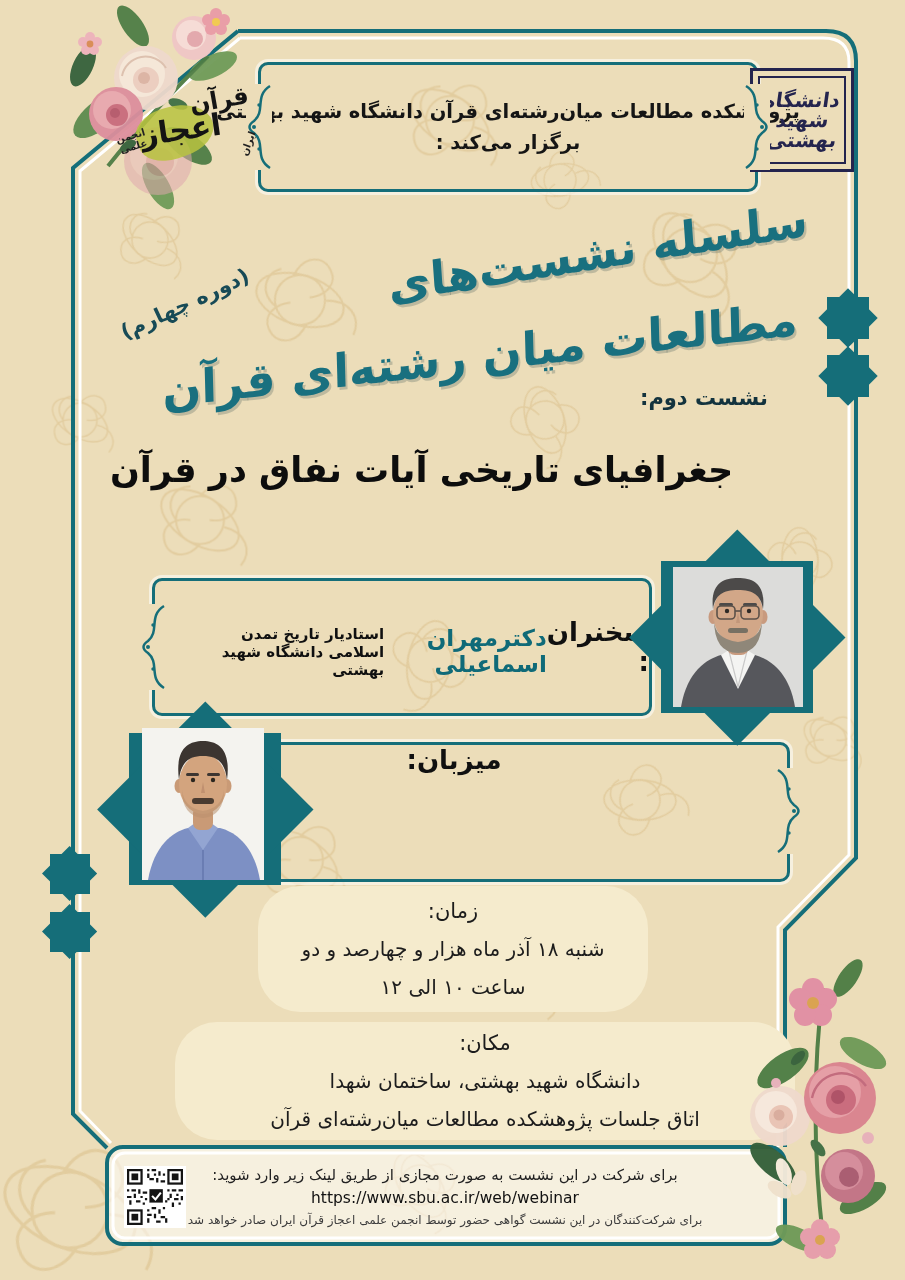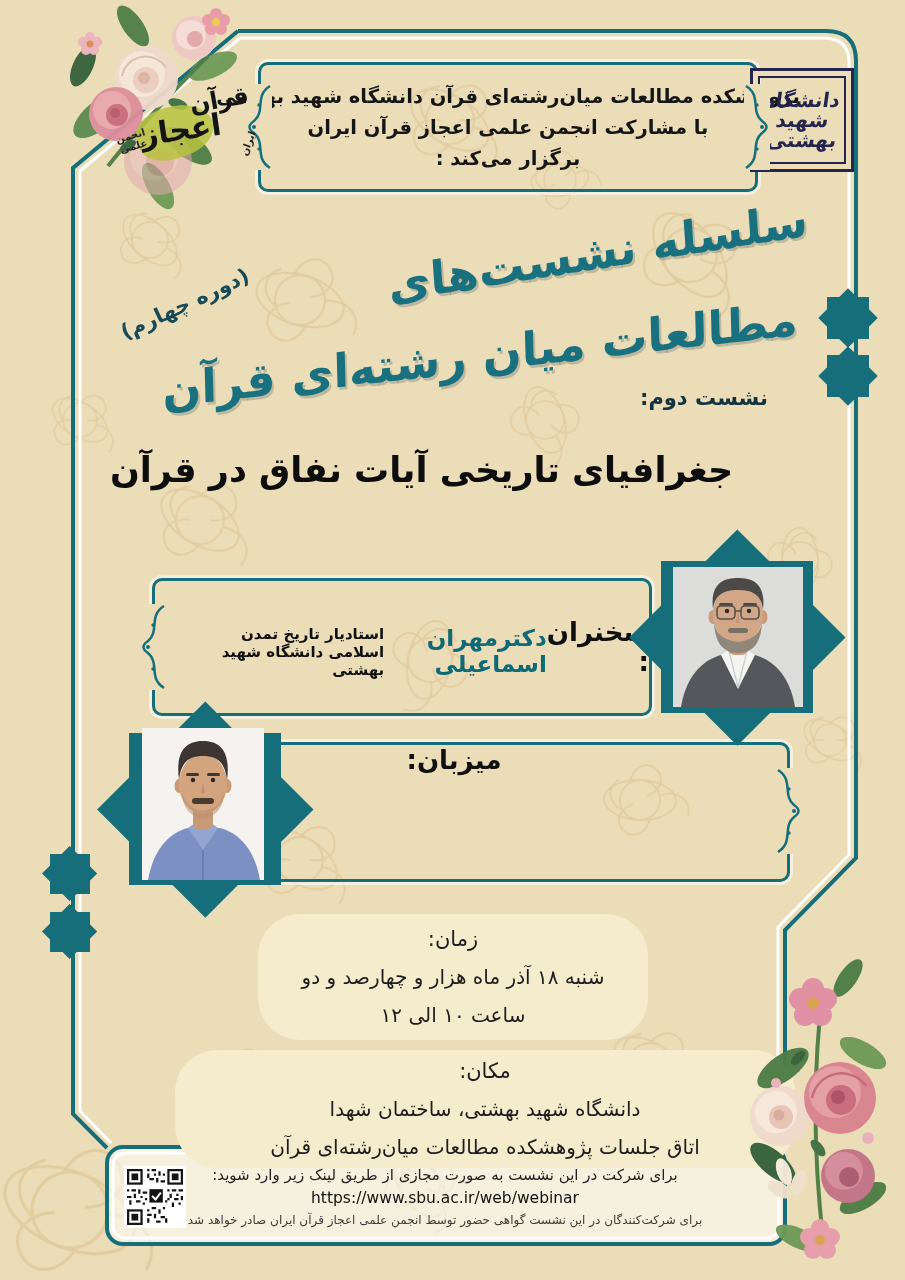--- a/index.html
+++ b/index.html
@@ -117,21 +117,20 @@
   #star-l2{left:42px;top:904px;width:56px;height:56px;z-index:2;}
 
   #speaker-photo{left:673px;top:567px;width:130px;height:140px;z-index:4;}
   #host-photo{left:142px;top:728px;width:122px;height:152px;z-index:4;}
 
   
   .info-box{
     background:var(--cream);border-radius:42px;z-index:2;
     display:flex;flex-direction:column;align-items:center;justify-content:center;
     color:#1c1c1c;
-    margin-top:28px;
   }
   #time-box{left:258px;top:886px;width:390px;height:126px;}
   #location-box{left:175px;top:1022px;width:620px;height:118px;}
   .info-box .h{font-size:21px;line-height:38px;}
   .info-box .t{font-size:20px;line-height:38px;white-space:nowrap;}
 
   
   #footer-content{
     left:115px;top:1152px;width:660px;height:88px;z-index:4;
     display:flex;flex-direction:column;align-items:center;justify-content:center;
@@ -198,21 +197,20 @@
 <div id="assoc-logo" class="abs">
   <div id="assoc-blob" class="abs"></div>
   <div id="assoc-main-top" class="abs">قرآن</div>
   <div id="assoc-main" class="abs">اعجاز</div>
   <div id="assoc-small-top" class="abs">انجمن علمی</div>
   <div id="assoc-small-side" class="abs">ایران</div>
 </div>
 
 <div id="top-box" class="abs">
   <div class="l">پژوهشکده مطالعات میان‌رشته‌ای قرآن دانشگاه شهید بهشتی</div>
-  <div class="l">با مشارکت انجمن علمی اعجاز قرآن ایران</div>
   <div class="l">برگزار می‌کند :</div>
 </div>
 <div id="tb-br-l" class="bracket">
   <svg viewBox="0 0 26 86">
       <path d="M24 2 C8 12 20 27 8 37 C2 41 2 45 8 49 C20 59 8 74 24 84" fill="none" stroke="#156e79" stroke-width="2.5"></path>
       <circle cx="8" cy="43" r="2" fill="#156e79"></circle>
       <circle cx="13" cy="21" r="1.7" fill="#156e79"></circle>
       <circle cx="13" cy="65" r="1.7" fill="#156e79"></circle>
     </svg>
 </div>

